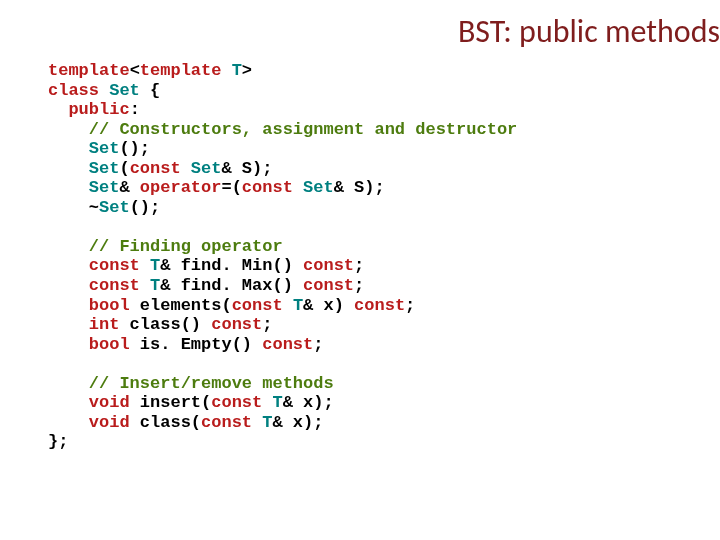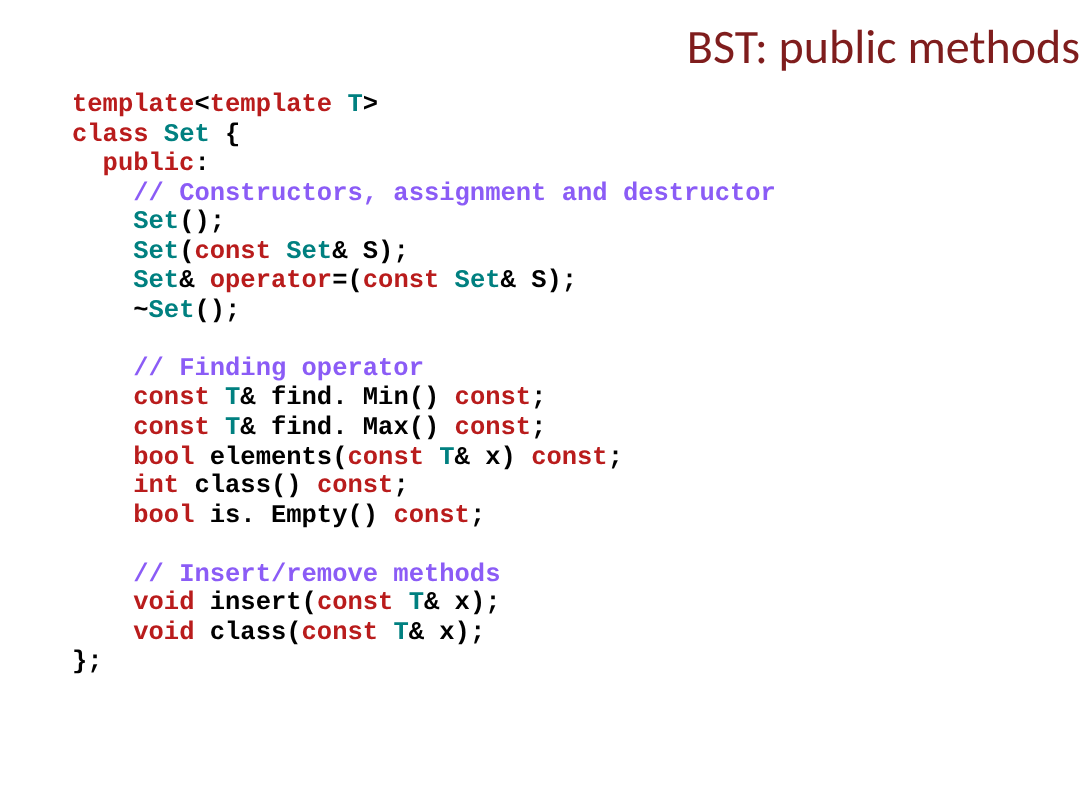--- a/index.html
+++ b/index.html
@@ -30,21 +30,21 @@
     font-family: Consolas, "Courier New", monospace;
     font-size: 17px;
     line-height: 1.15;
     white-space: pre;
     margin-left: 48px;
     font-weight: bold;
     color: #000;
   }
   .kw   { color: #b91c1c; }  
   .type { color: #008080; }  
-  .cmt  { color: #8b5cf6; }  
+  .cmt  { color: #4d7c0f; }  
   .footer {
     position: absolute;
     bottom: 10px;
     left: 0;
     width: 720px;
     font-size: 11.5px;
     color: #888;
     font-family: Calibri, Arial, sans-serif;
   }
 </style>

